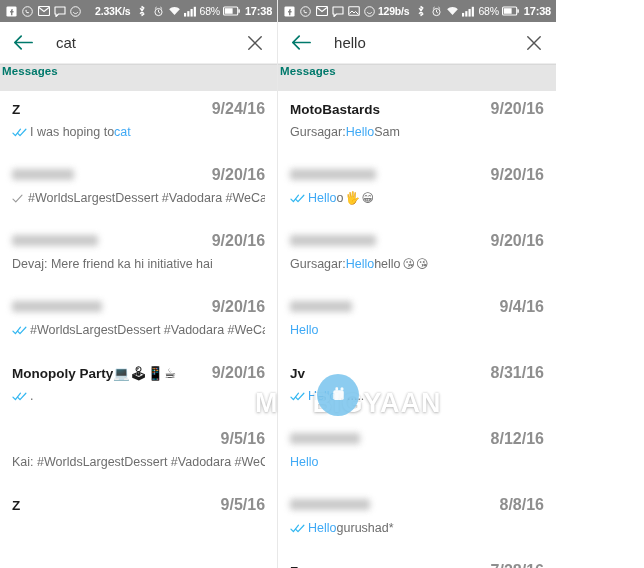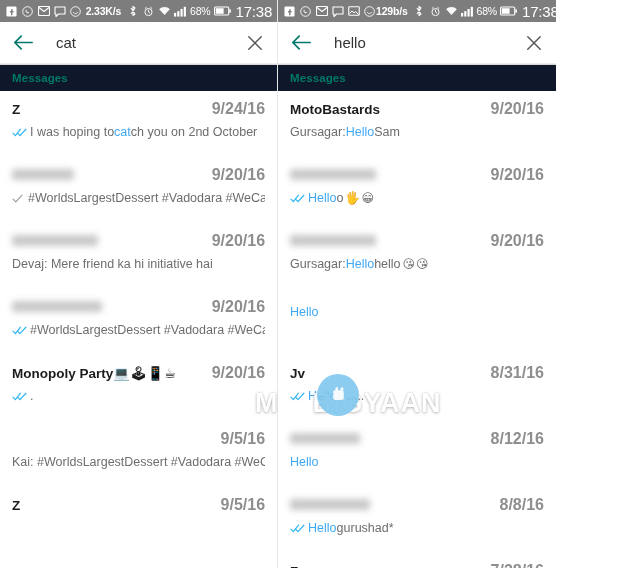--- a/index.html
+++ b/index.html
@@ -35,21 +35,21 @@
     white-space: nowrap;
   }
   .sb-ico {
     width: 13px; height: 13px;
     display: inline-flex; align-items: center; justify-content: center;
     color: #ffffff;
   }
   .sb-ico svg { display: block; }
   .sb-net { font-size: 10.5px; font-weight: bold; margin-right: 2px; }
   .sb-batt { font-size: 10.5px; }
-  .sb-time { font-size: 15px; font-weight: normal; margin-left: 1px; }
+  .sb-time { font-size: 11px; font-weight: bold; margin-left: 1px; }
 
   
   .searchbar {
     height: 42px;
     background: #ffffff;
     display: flex;
     align-items: center;
     padding: 0 12px;
     border-bottom: 1px solid #ededed;
   }
@@ -70,23 +70,23 @@
     width: 20px; height: 20px;
     flex: 0 0 20px;
     color: #555555;
     display: flex; align-items: center; justify-content: center;
     cursor: pointer;
   }
 
   
   .section-head {
     height: 27px;
-    background: #0f172a;
-    display: flex; align-items: center;
-    padding: 0 12px;
+    background: #e5e5e5;
+    display: flex; 
+    padding: 0 2px;
     border-top: 1px solid #d8d8d8;
   }
   .section-head span {
     color: #00796b;
     font-size: 11.5px;
     font-weight: bold;
     letter-spacing: 0.1px;
   }
 
   
@@ -278,21 +278,20 @@
       </div>
       <div class="row-sub">
         <span class="ticks">
               <svg width="15" height="9" viewBox="0 0 18 11">
                 <path d="M1 6.2l3 3.2L10.2 1.5" fill="none" stroke="currentColor" stroke-width="1.5" stroke-linecap="round" stroke-linejoin="round"></path>
                 <path d="M6.6 6.2l3 3.2L16.8 1.5" fill="none" stroke="currentColor" stroke-width="1.5" stroke-linecap="round" stroke-linejoin="round"></path>
               </svg>
             </span>
         <span>I was hoping to </span>
             <span class="hl">cat</span>
-            <span>ch you on 2nd October</span>
             <span class="sub-emo"></span>
       </div>
     </div>
     <div class="row">
       <div class="row-top">
         <span class="title blurred" style="width:62px">&nbsp;</span>
         <span class="date">9/20/16</span>
       </div>
       <div class="row-sub">
         <span class="ticks single">
@@ -509,20 +508,24 @@
       </div>
       <div class="row-sub">
 
         <span>Gursagar: </span>
             <span class="hl">Hello</span>
             <span> hello</span>
             <span class="sub-emo">😘😘</span>
       </div>
     </div>
     <div class="row">
+      <div class="row-top">
+        <span class="title blurred" style="width:62px">&nbsp;</span>
+        <span class="date">9/4/16</span>
+      </div>
       <div class="row-sub">
 
         <span></span>
             <span class="hl">Hello</span>
             <span></span>
             <span class="sub-emo"></span>
       </div>
     </div>
     <div class="row">
       <div class="row-top">

